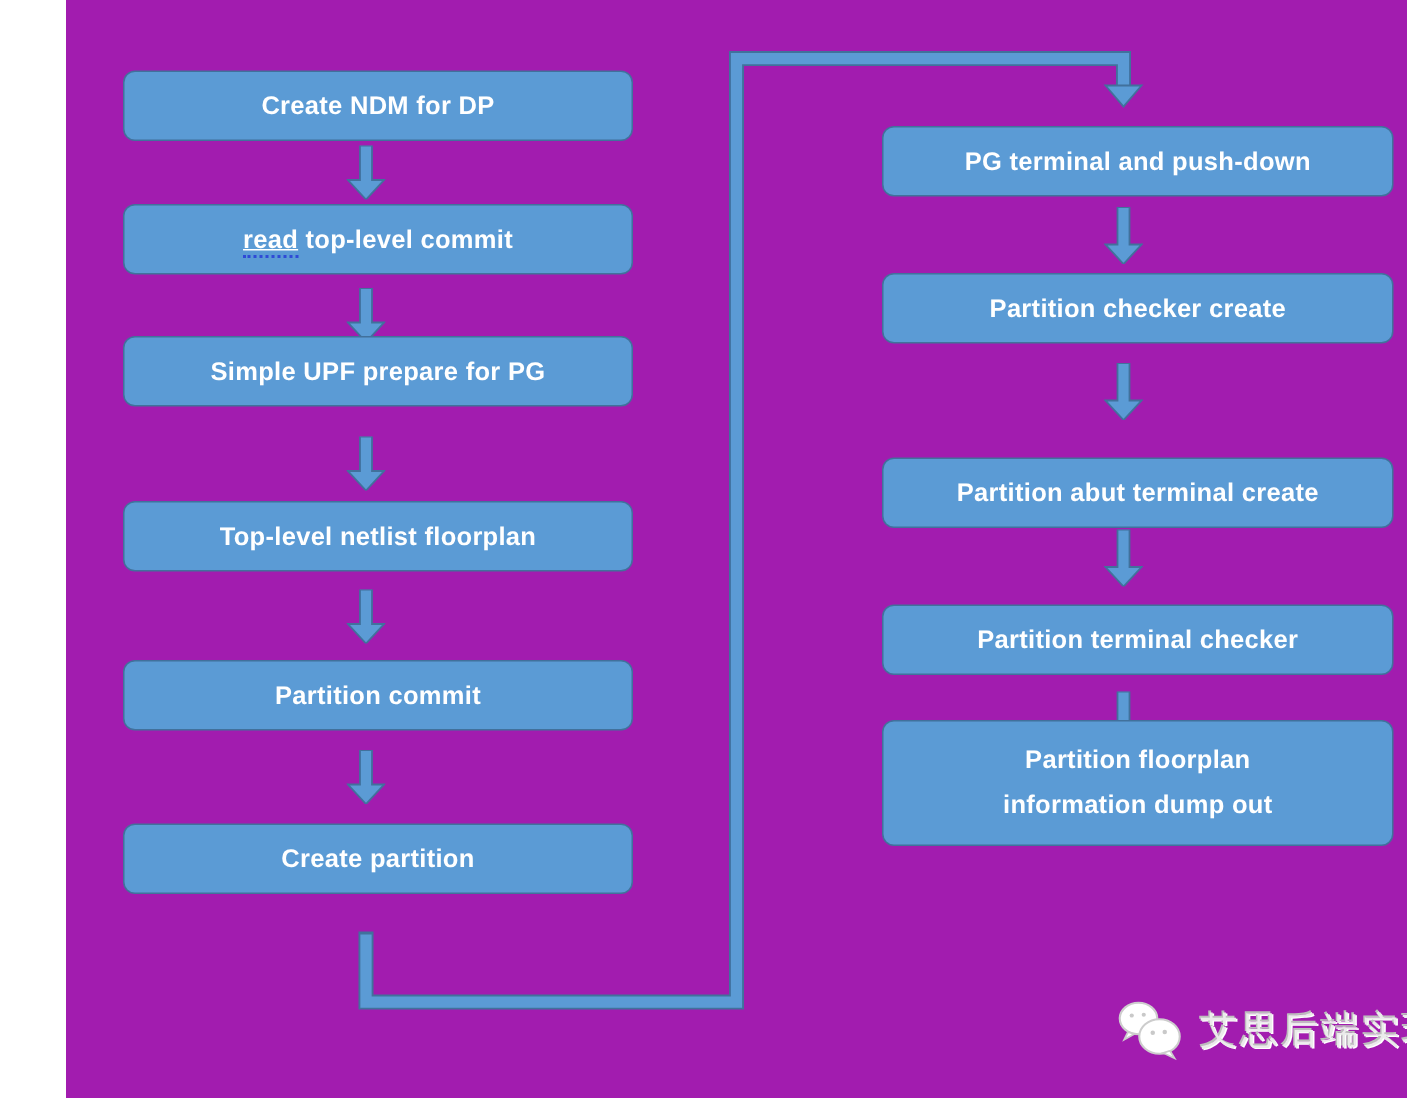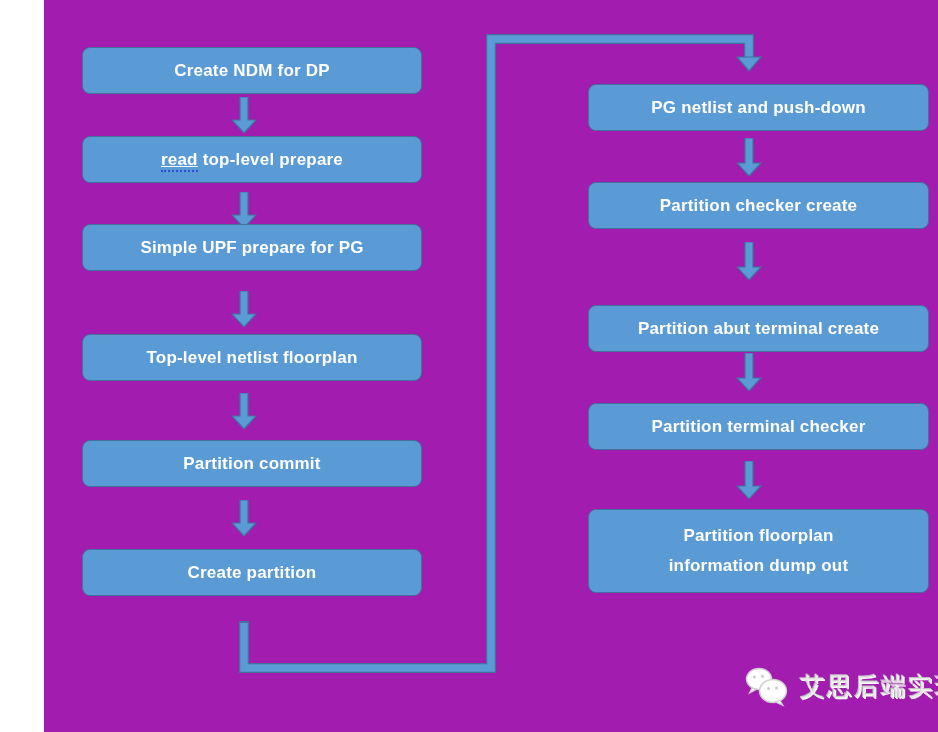--- a/index.html
+++ b/index.html
@@ -69,21 +69,21 @@
   <div class="box box-left" style="top:47px">
     <span>Create NDM for DP</span>
   </div>
 
   <svg class="arrow" style="left:187px; top:97px" width="26" height="36" viewBox="0 0 26 36">
     <polygon points="9,0 17,0 17,23 25,23 13,36 1,23 9,23" fill="#5B9BD5" stroke="#41719C" stroke-width="1.2"></polygon>
   </svg>
 
   <div class="box box-left" style="top:136px">
     <span>
-      <span class="underlined">read</span><span> top-level prepare</span>
+      <span class="underlined">read</span><span> top-level commit</span>
     </span>
   </div>
 
   <svg class="arrow" style="left:187px; top:192px" width="26" height="36" viewBox="0 0 26 36">
     <polygon points="9,0 17,0 17,23 25,23 13,36 1,23 9,23" fill="#5B9BD5" stroke="#41719C" stroke-width="1.2"></polygon>
   </svg>
 
   <div class="box box-left" style="top:224px">
     <span>Simple UPF prepare for PG</span>
   </div>
@@ -106,21 +106,21 @@
 
   <svg class="arrow" style="left:187px; top:500px" width="26" height="36" viewBox="0 0 26 36">
     <polygon points="9,0 17,0 17,23 25,23 13,36 1,23 9,23" fill="#5B9BD5" stroke="#41719C" stroke-width="1.2"></polygon>
   </svg>
 
   <div class="box box-left" style="top:549px">
     <span>Create partition</span>
   </div>
 
   <div class="box box-right" style="top:84px">
-    <span>PG netlist and push-down</span>
+    <span>PG terminal and push-down</span>
   </div>
 
   <svg class="arrow" style="left:692px; top:138px" width="26" height="38" viewBox="0 0 26 38">
     <polygon points="9,0 17,0 17,25 25,25 13,38 1,25 9,25" fill="#5B9BD5" stroke="#41719C" stroke-width="1.2"></polygon>
   </svg>
 
   <div class="box box-right" style="top:182px">
     <span>Partition checker create</span>
   </div>
 
@@ -137,21 +137,21 @@
   </svg>
 
   <div class="box box-right" style="top:403px">
     <span>Partition terminal checker</span>
   </div>
 
   <svg class="arrow" style="left:692px; top:461px" width="26" height="38" viewBox="0 0 26 38">
     <polygon points="9,0 17,0 17,25 25,25 13,38 1,25 9,25" fill="#5B9BD5" stroke="#41719C" stroke-width="1.2"></polygon>
   </svg>
 
-  <div class="box box-right two-line" style="top:509px; height:84px">
+  <div class="box box-right two-line" style="top:480px; height:84px">
     <span>Partition floorplan</span>
     <span>information dump out</span>
   </div>
 
   <div class="watermark">
     <svg width="46" height="42" viewBox="0 0 46 42">
       <g stroke="#cdcdcd" stroke-width="1.4" fill="#ffffff">
         <ellipse cx="15" cy="14" rx="12.5" ry="10.5"></ellipse>
         <path d="M 8 23 L 5.5 28 L 12 24.5 Z" stroke-width="1.2"></path>
         <ellipse cx="29" cy="26" rx="13.5" ry="11.5"></ellipse>

